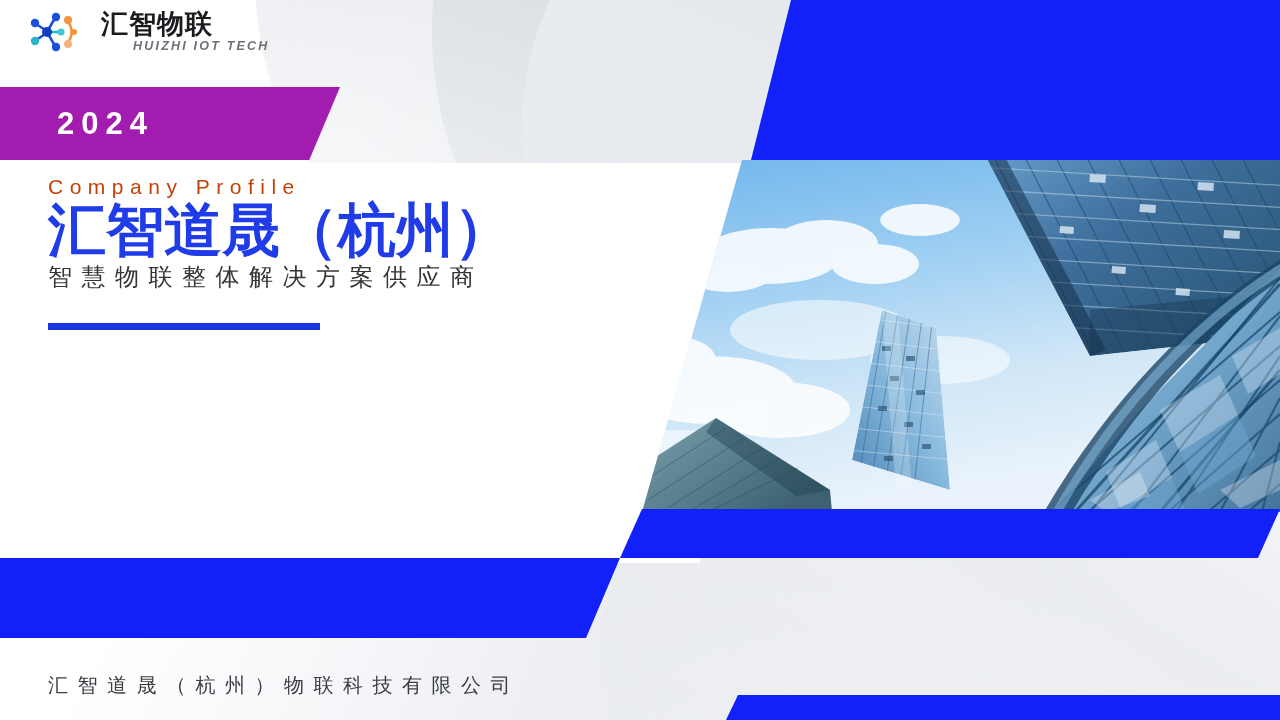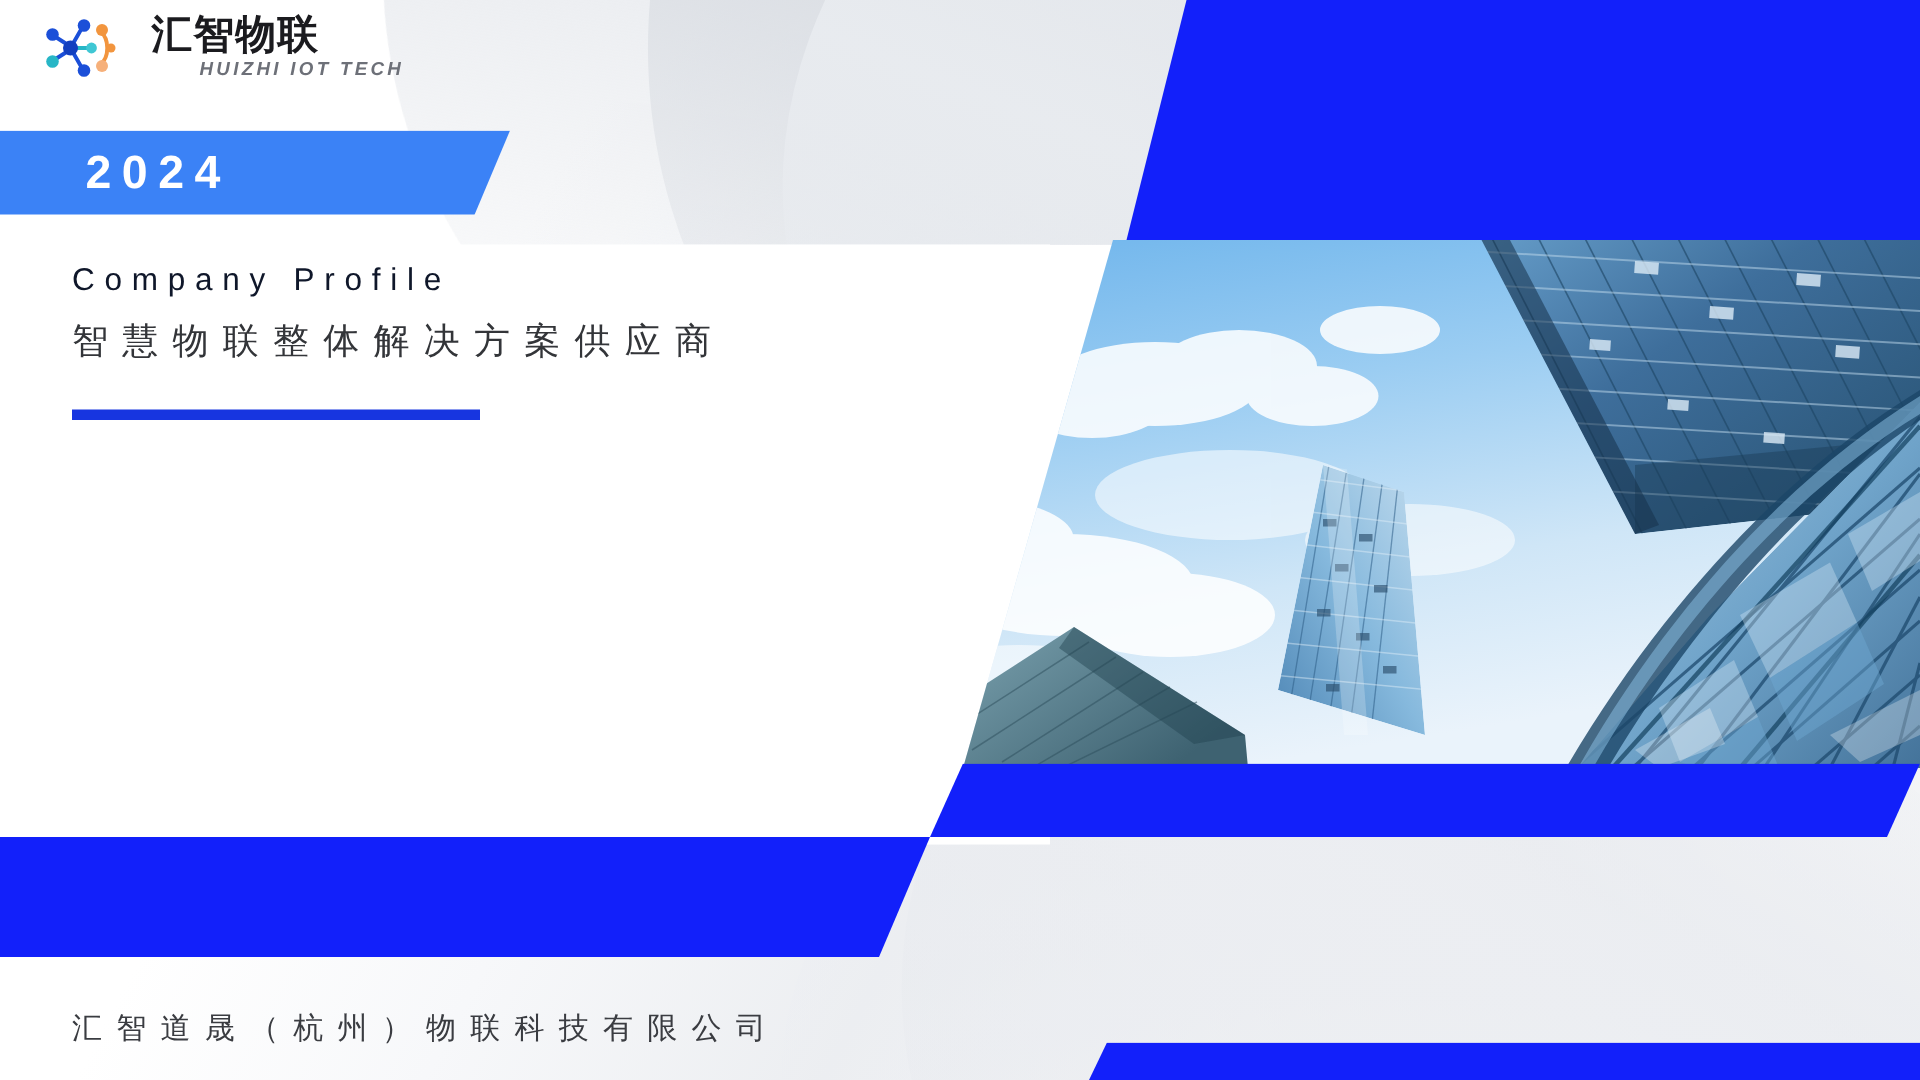--- a/index.html
+++ b/index.html
@@ -81,22 +81,22 @@
   .logo-en {
     font-size:12.5px; font-weight:bold; font-style:italic;
     color:#6d7078; letter-spacing:2.2px; line-height:1.25;
     margin-top:1px;
     font-family:"Liberation Sans",sans-serif;
     margin-left:32px;
   }
 
   
   .year-banner {
-    position:absolute; left:0; top:87px; width:340px; height:56px;
-    background:#3b82f6;
+    position:absolute; left:0; top:87px; width:340px; height:73px;
+    background:#a21caf;
     clip-path:polygon(0 0, 340px 0, 308px 76px, 0 76px);
     display:flex; align-items:center;
     z-index:15;
   }
   .year-text {
     color:#ffffff; font-size:31px; font-weight:bold;
     letter-spacing:7px; margin-left:57px;
     font-family:"Liberation Sans",sans-serif;
   }
 
@@ -136,23 +136,22 @@
     z-index:11;
   }
   .photo svg { display:block; width:660px; height:352px; }
 
   
   .text-block {
     position:absolute; left:48px; top:175px;
     z-index:18;
   }
   .eyebrow {
-    font-size:21px; color:#0f172a; letter-spacing:6.5px;
+    font-size:21px; color:#c2410c; letter-spacing:6.5px;
     font-family:"Liberation Sans",sans-serif;
-    margin-bottom:12px;
   }
   .headline {
     font-size:58px; font-weight:bold; color:#1F3CE8;
     line-height:1.07; letter-spacing:0px;
     font-family:"DejaVu Sans","Liberation Sans",sans-serif;
     white-space:nowrap;
   }
   .headline .ln { display:block; }
   .tagline {
     font-size:24px; color:#333539; letter-spacing:9.5px;
@@ -407,20 +406,21 @@
     </svg>
     <span class="logo-text">
       <span class="logo-cn">汇智物联</span>
       <span class="logo-en">HUIZHI IOT TECH</span>
     </span>
   </div>
 
   <div class="text-block">
     <div class="eyebrow">Company Profile</div>
     <div class="headline">
+      <span class="ln">汇智道晟（杭州）</span>
     </div>
     <div class="tagline">智慧物联整体解决方案供应商</div>
     <div class="rule"></div>
   </div>
 
   <div class="footer-text">汇智道晟（杭州）物联科技有限公司</div>
 
 </div>
 
 </body></html>

